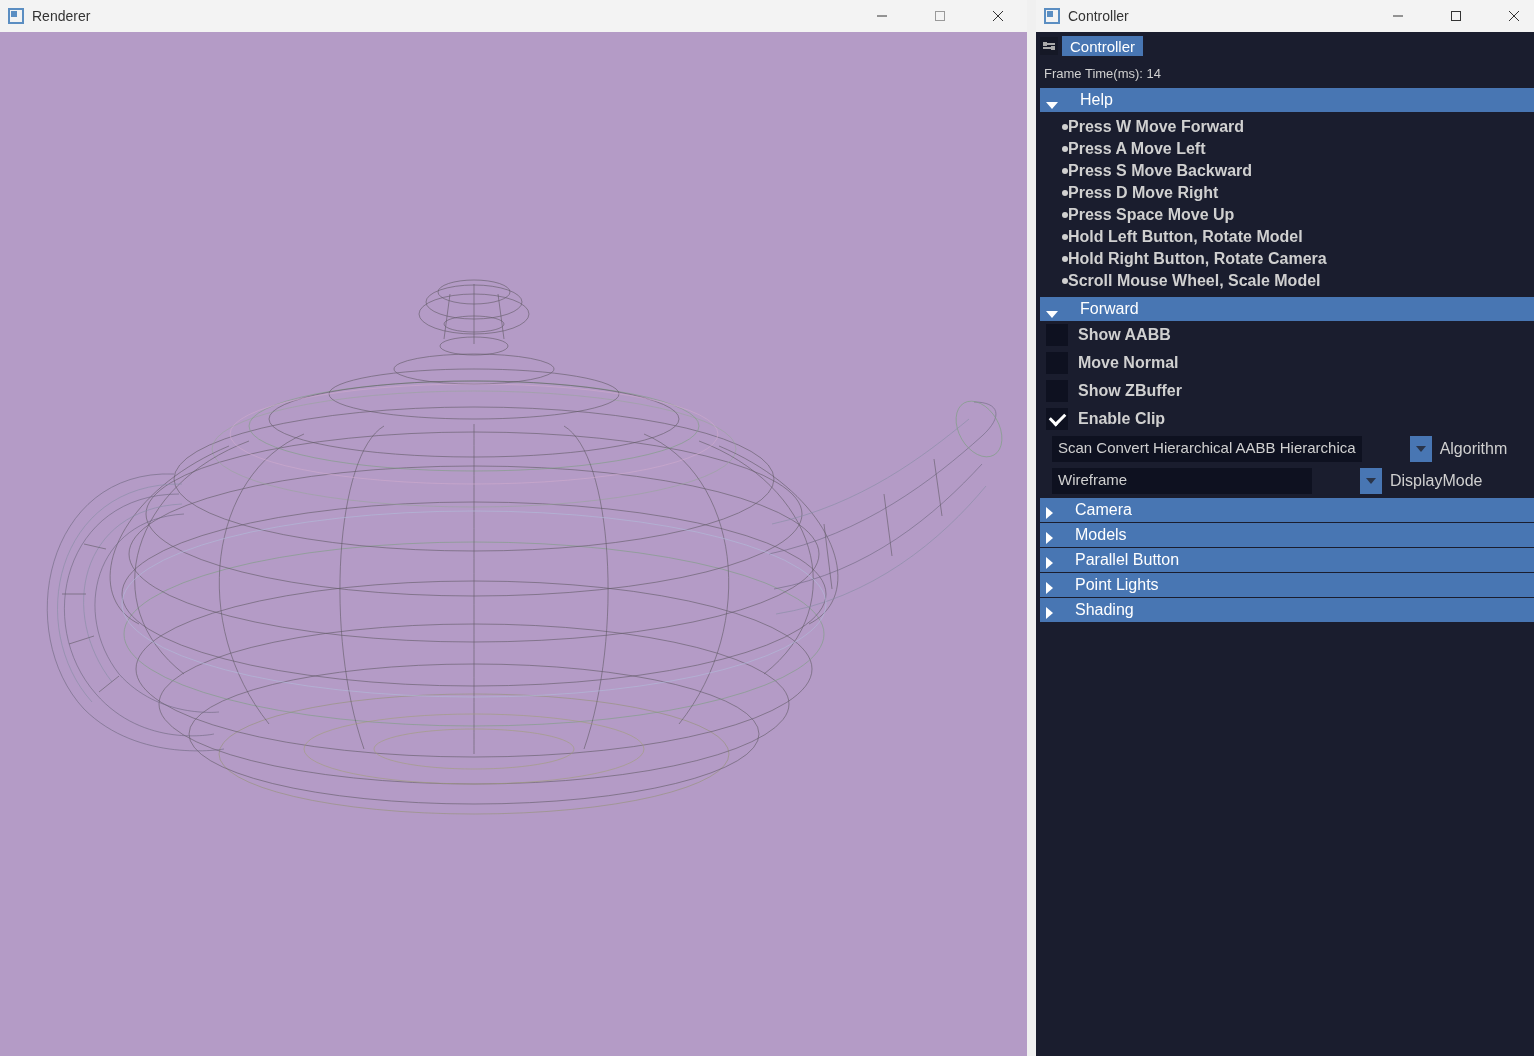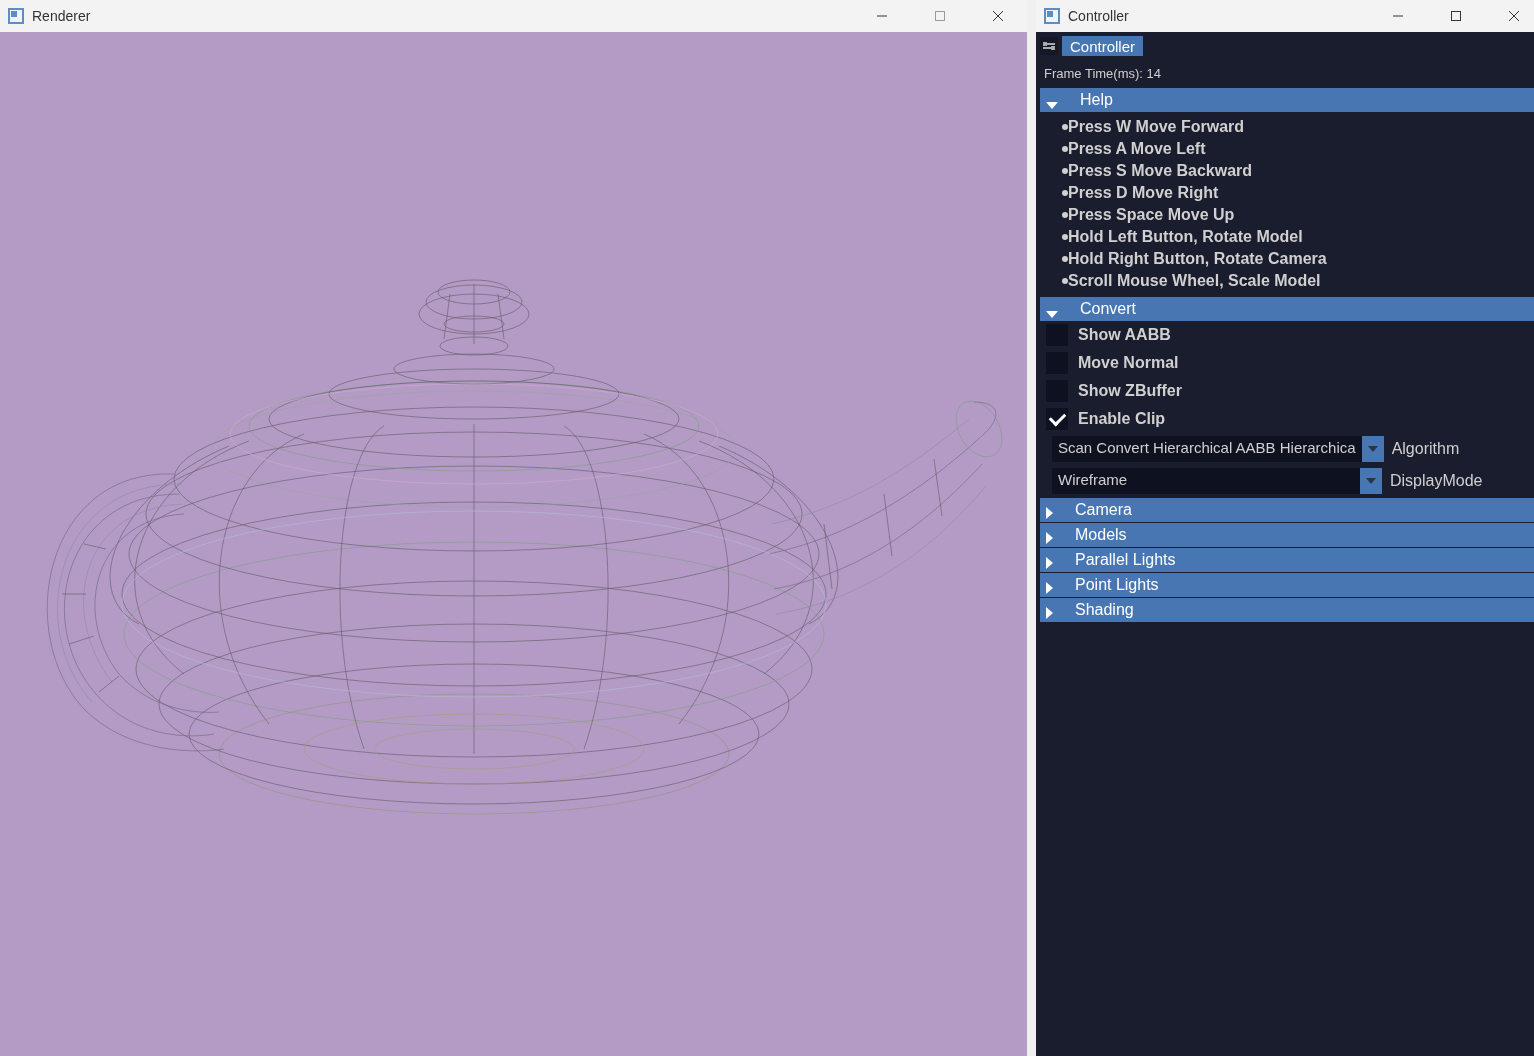--- a/index.html
+++ b/index.html
@@ -37,21 +37,21 @@
 .bullet-item { display: flex; align-items: center; gap: 0; padding: 2px 0; font-size: 16px; font-weight: 600; color: #d0d0d0; }
 .bullet { width: 6px; height: 6px; background: #d0d0d0; border-radius: 50%; flex: 0 0 6px; }
 
 .check-list { padding: 0 0 0 6px; }
 .check-row { display: flex; align-items: center; gap: 10px; padding: 3px 0; font-size: 16px; }
 .checkbox { width: 22px; height: 22px; background: #0e1120; display: flex; align-items: center; justify-content: center; flex: 0 0 22px; }
 .checkbox.checked::after { content: ""; width: 12px; height: 7px; border-left: 3px solid #fff; border-bottom: 3px solid #fff; transform: rotate(-45deg) translate(1px, -1px); }
 .check-label { font-weight: 600; }
 
 .select-row { display: flex; align-items: center; gap: 8px; padding: 3px 0 3px 6px; }
-.select-box { display: flex; flex: 0 0 330px; height: 26px; }
+.select-box { display: flex; flex: 0 0 330px; height: 26px; gap: 48px; }
 .select-value { flex: 1; background: #0e1120; color: #d0d0d0; padding: 3px 6px; font-size: 15px; overflow: hidden; white-space: nowrap; }
 .select-btn { width: 22px; background: #4876b3; display: flex; align-items: center; justify-content: center; }
 .select-btn .tri.down { border-top-color: #2a354a; border-left-width: 5px; border-right-width: 5px; border-top-width: 6px; }
 .select-label { font-size: 16px; }
 </style>
 </head>
 <body>
 
 <div class="window" style="left:0; top:0; width:1027px; height:1056px;">
   <div class="titlebar">
@@ -212,21 +212,21 @@
           <span>Hold Right Button, Rotate Camera</span>
         </div>
       <div class="bullet-item">
           <span class="bullet"></span>
           <span>Scroll Mouse Wheel, Scale Model</span>
         </div>
     </div>
 
     <div class="section-header">
       <span class="tri down"></span>
-      <span>Convert</span>
+      <span>Forward</span>
     </div>
     <div class="check-list">
       <div class="check-row">
         <div class="checkbox"></div>
         <span class="check-label">Show AABB</span>
       </div>
       <div class="check-row">
         <div class="checkbox"></div>
         <span class="check-label">Move Normal</span>
       </div>
@@ -263,21 +263,21 @@
     <div class="section-header">
       <span class="tri right"></span>
       <span>Camera</span>
     </div>
     <div class="section-header">
       <span class="tri right"></span>
       <span>Models</span>
     </div>
     <div class="section-header">
       <span class="tri right"></span>
-      <span>Parallel Lights</span>
+      <span>Parallel Button</span>
     </div>
     <div class="section-header">
       <span class="tri right"></span>
       <span>Point Lights</span>
     </div>
     <div class="section-header">
       <span class="tri right"></span>
       <span>Shading</span>
     </div>
   </div>

